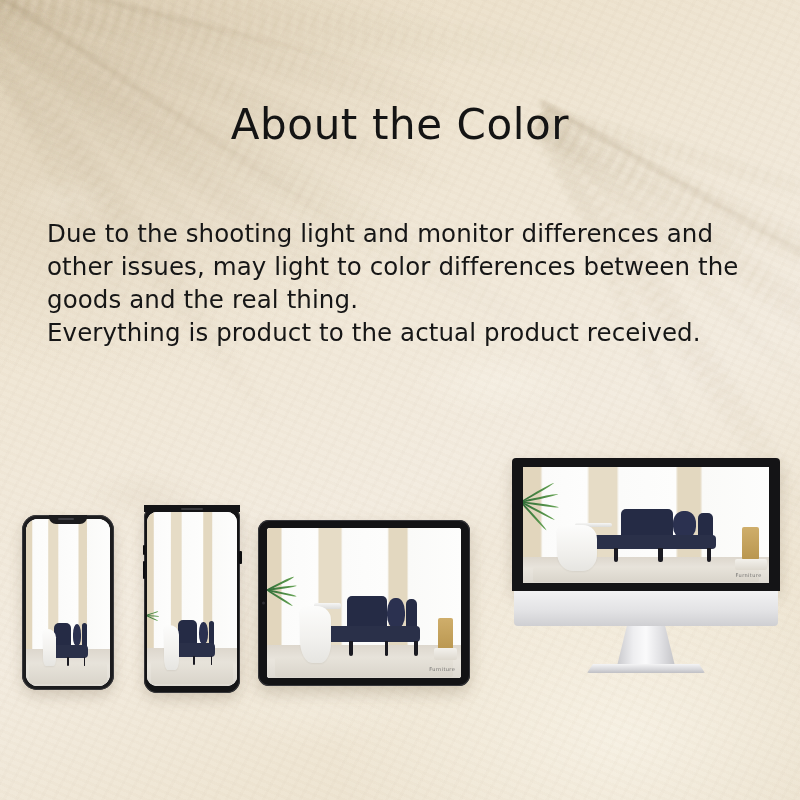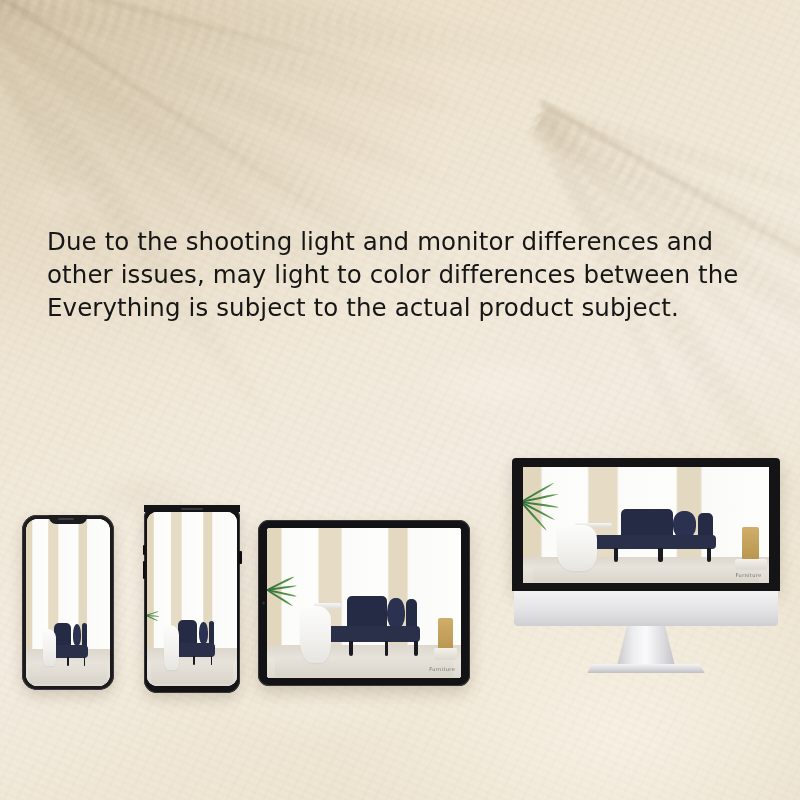--- a/index.html
+++ b/index.html
@@ -58,21 +58,21 @@
   .fronds2 .frond{left:70px;top:210px;}
   .fronds2 .stem{left:70px;top:210px;}
 
   
   .headline{
     position:absolute;left:0;right:0;top:100px;text-align:center;
     font-size:42px;letter-spacing:.6px;color:#141414;
     font-family:"DejaVu Sans", sans-serif;font-weight:400;
   }
   .body-copy{
-    position:absolute;left:47px;top:225px;width:730px;
+    position:absolute;left:47px;top:217px;width:730px;
     font-size:24.5px;line-height:33px;color:#161616;letter-spacing:.1px;
     font-family:"DejaVu Sans", sans-serif;font-weight:400;
   }
   .body-copy p{margin:0;}
 
   
   .scene{position:absolute;inset:0;overflow:hidden;background:#f4f2ef;}
   .scene .wall{position:absolute;left:0;top:0;right:0;height:78%;
     background:linear-gradient(90deg,#e2d6bd 0%,#e2d6bd 7%,#fbfbfa 8%,#fdfdfc 26%,#e6dcc6 27%,#e6dcc6 38%,#fbfbfa 39%,#fdfdfc 62%,#e3d8c0 63%,#e3d8c0 72%,#fafaf8 73%,#fdfdfc 100%);}
   .scene .floor{position:absolute;left:0;right:0;bottom:0;height:22%;
@@ -174,25 +174,27 @@
   <div class="fronds2">
     <div class="stem" style="transform:rotate(30deg);"></div>
     <div class="frond s" style="transform:rotate(16deg);"></div>
     <div class="frond" style="transform:rotate(26deg);"></div>
     <div class="frond" style="transform:rotate(36deg);"></div>
     <div class="frond s" style="transform:rotate(46deg);"></div>
     <div class="frond" style="transform:rotate(56deg);"></div>
     <div class="frond s" style="transform:rotate(66deg);"></div>
   </div>
 
+  <div class="headline">About the Color</div>
 
   <div class="body-copy">
     <p>Due to the shooting light and monitor differences and</p>
     <p>other issues, may light to color differences between the</p>
-    <p>Everything is subject to the actual product subject.</p>
+    <p>goods and the real thing.</p>
+    <p>Everything is product to the actual product received.</p>
   </div>
 
   <div class="device phone1">
     <div class="notch"></div>
     <div class="screen">
       <div class="scene">
         <div class="wall"></div>
         <div class="floor"></div>
         <div class="rug"></div>
         <div class="sofa" style="left:28%;top:62%;width:62%;height:26%;">

